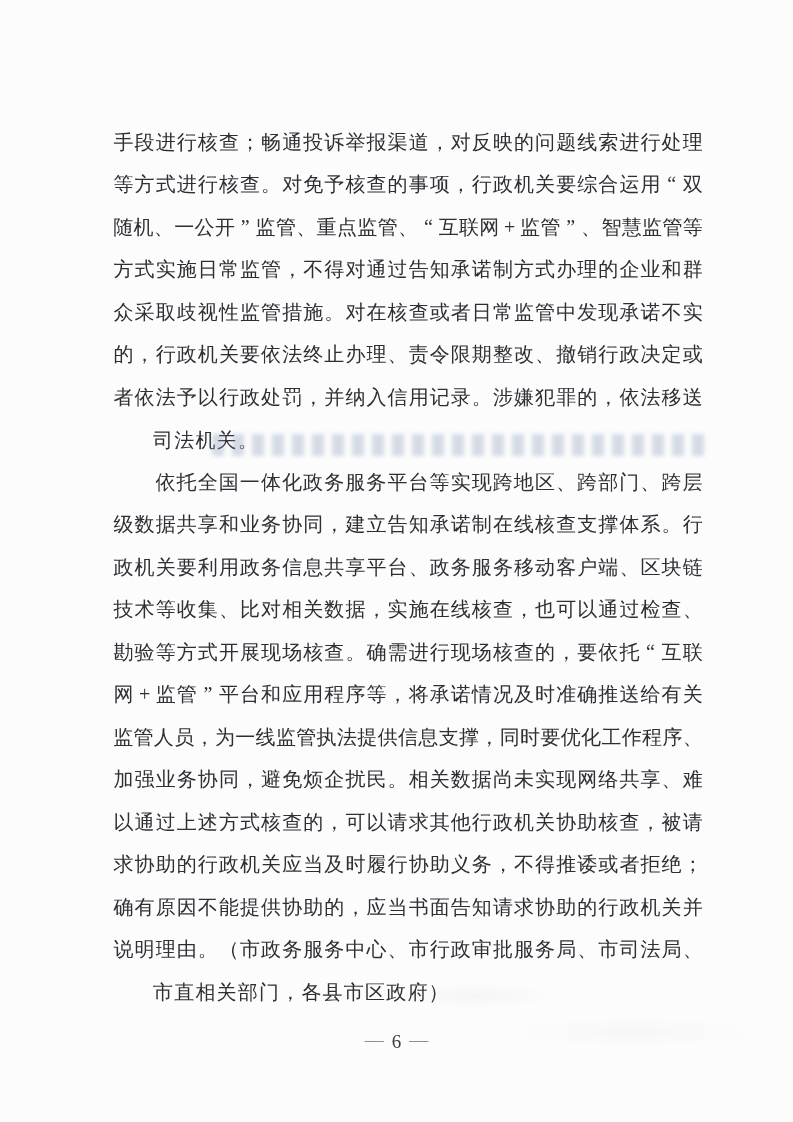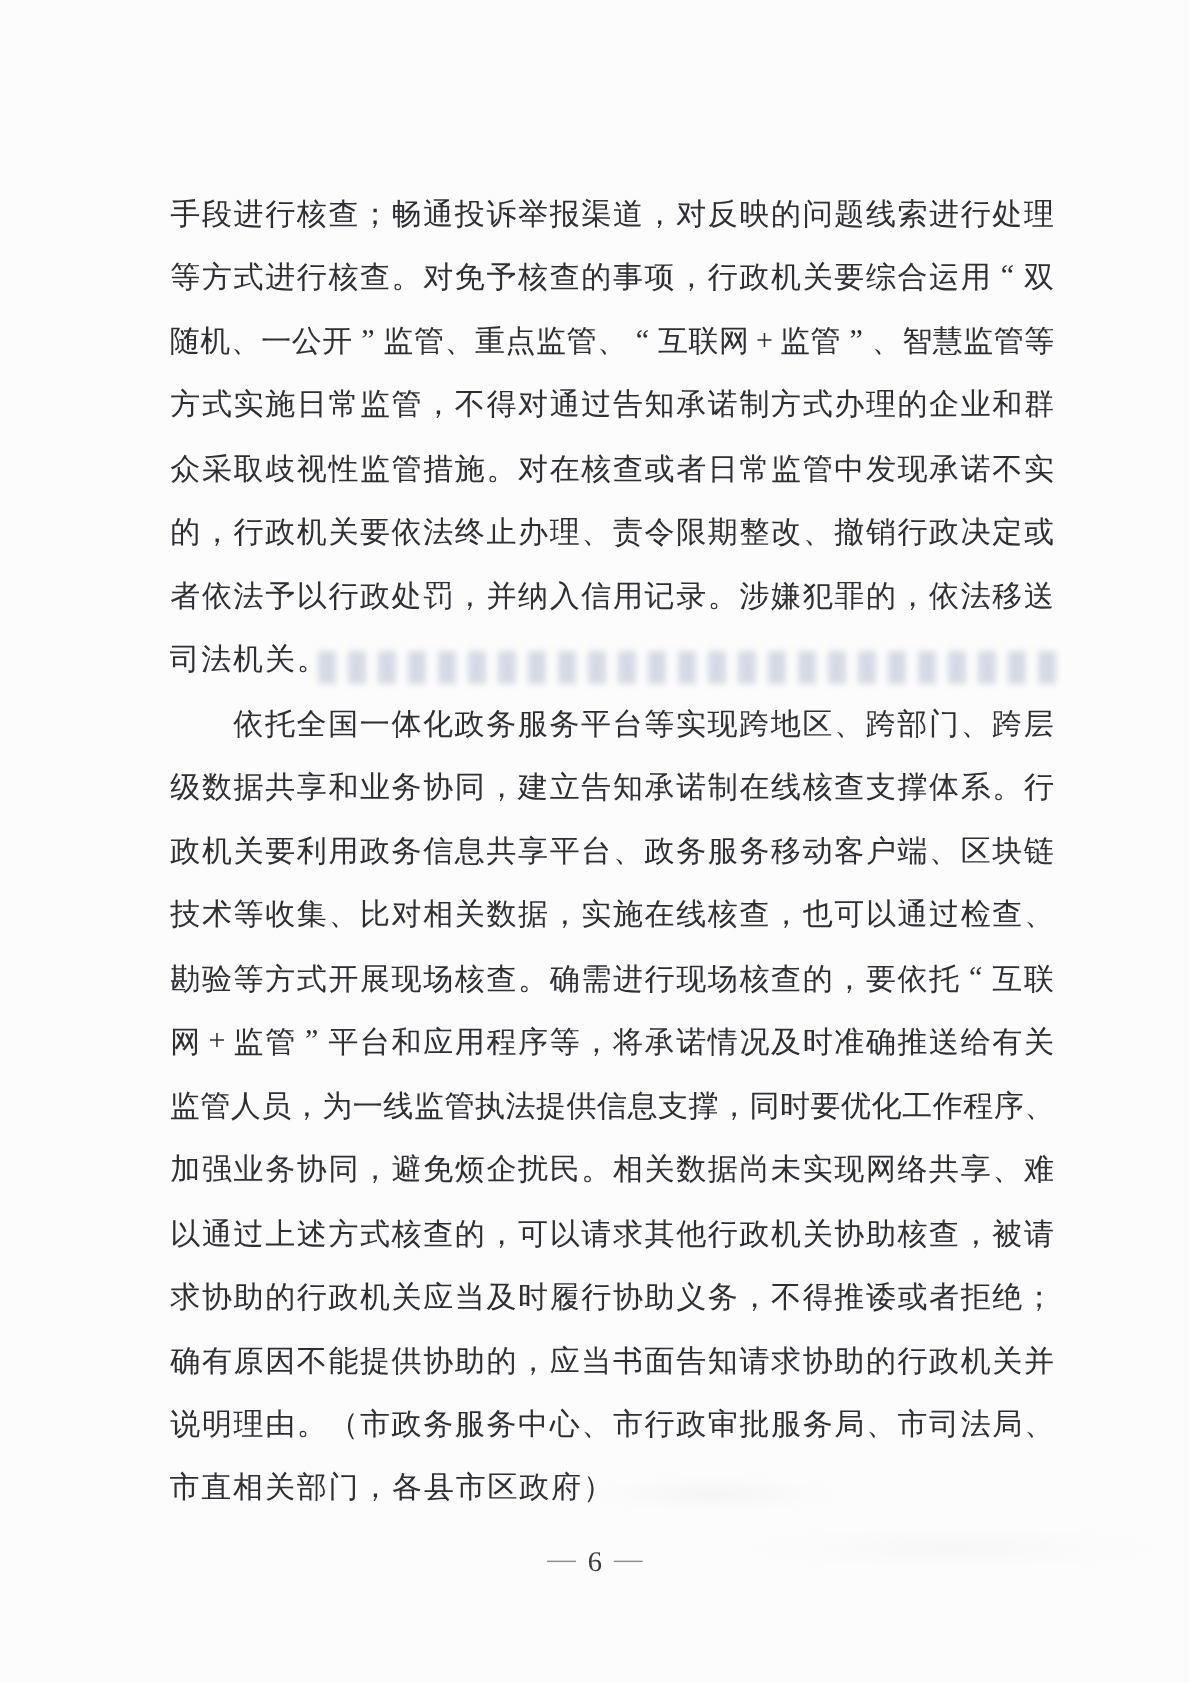--- a/index.html
+++ b/index.html
@@ -41,20 +41,21 @@
     white-space: nowrap;
   }
   .line span {
     flex: 1 1 0;
     text-align: center;
   }
   .line.plain {
     display: block;
     line-height: 42.5px;
     letter-spacing: 1.2px;
+    margin-left: 40px;
   }
   .line.indent { padding-left: 42px; }
 
   .artifact {
     position: absolute;
     left: 212px;
     top: 434px;
     width: 498px;
     height: 22px;
     background: repeating-linear-gradient(90deg,

